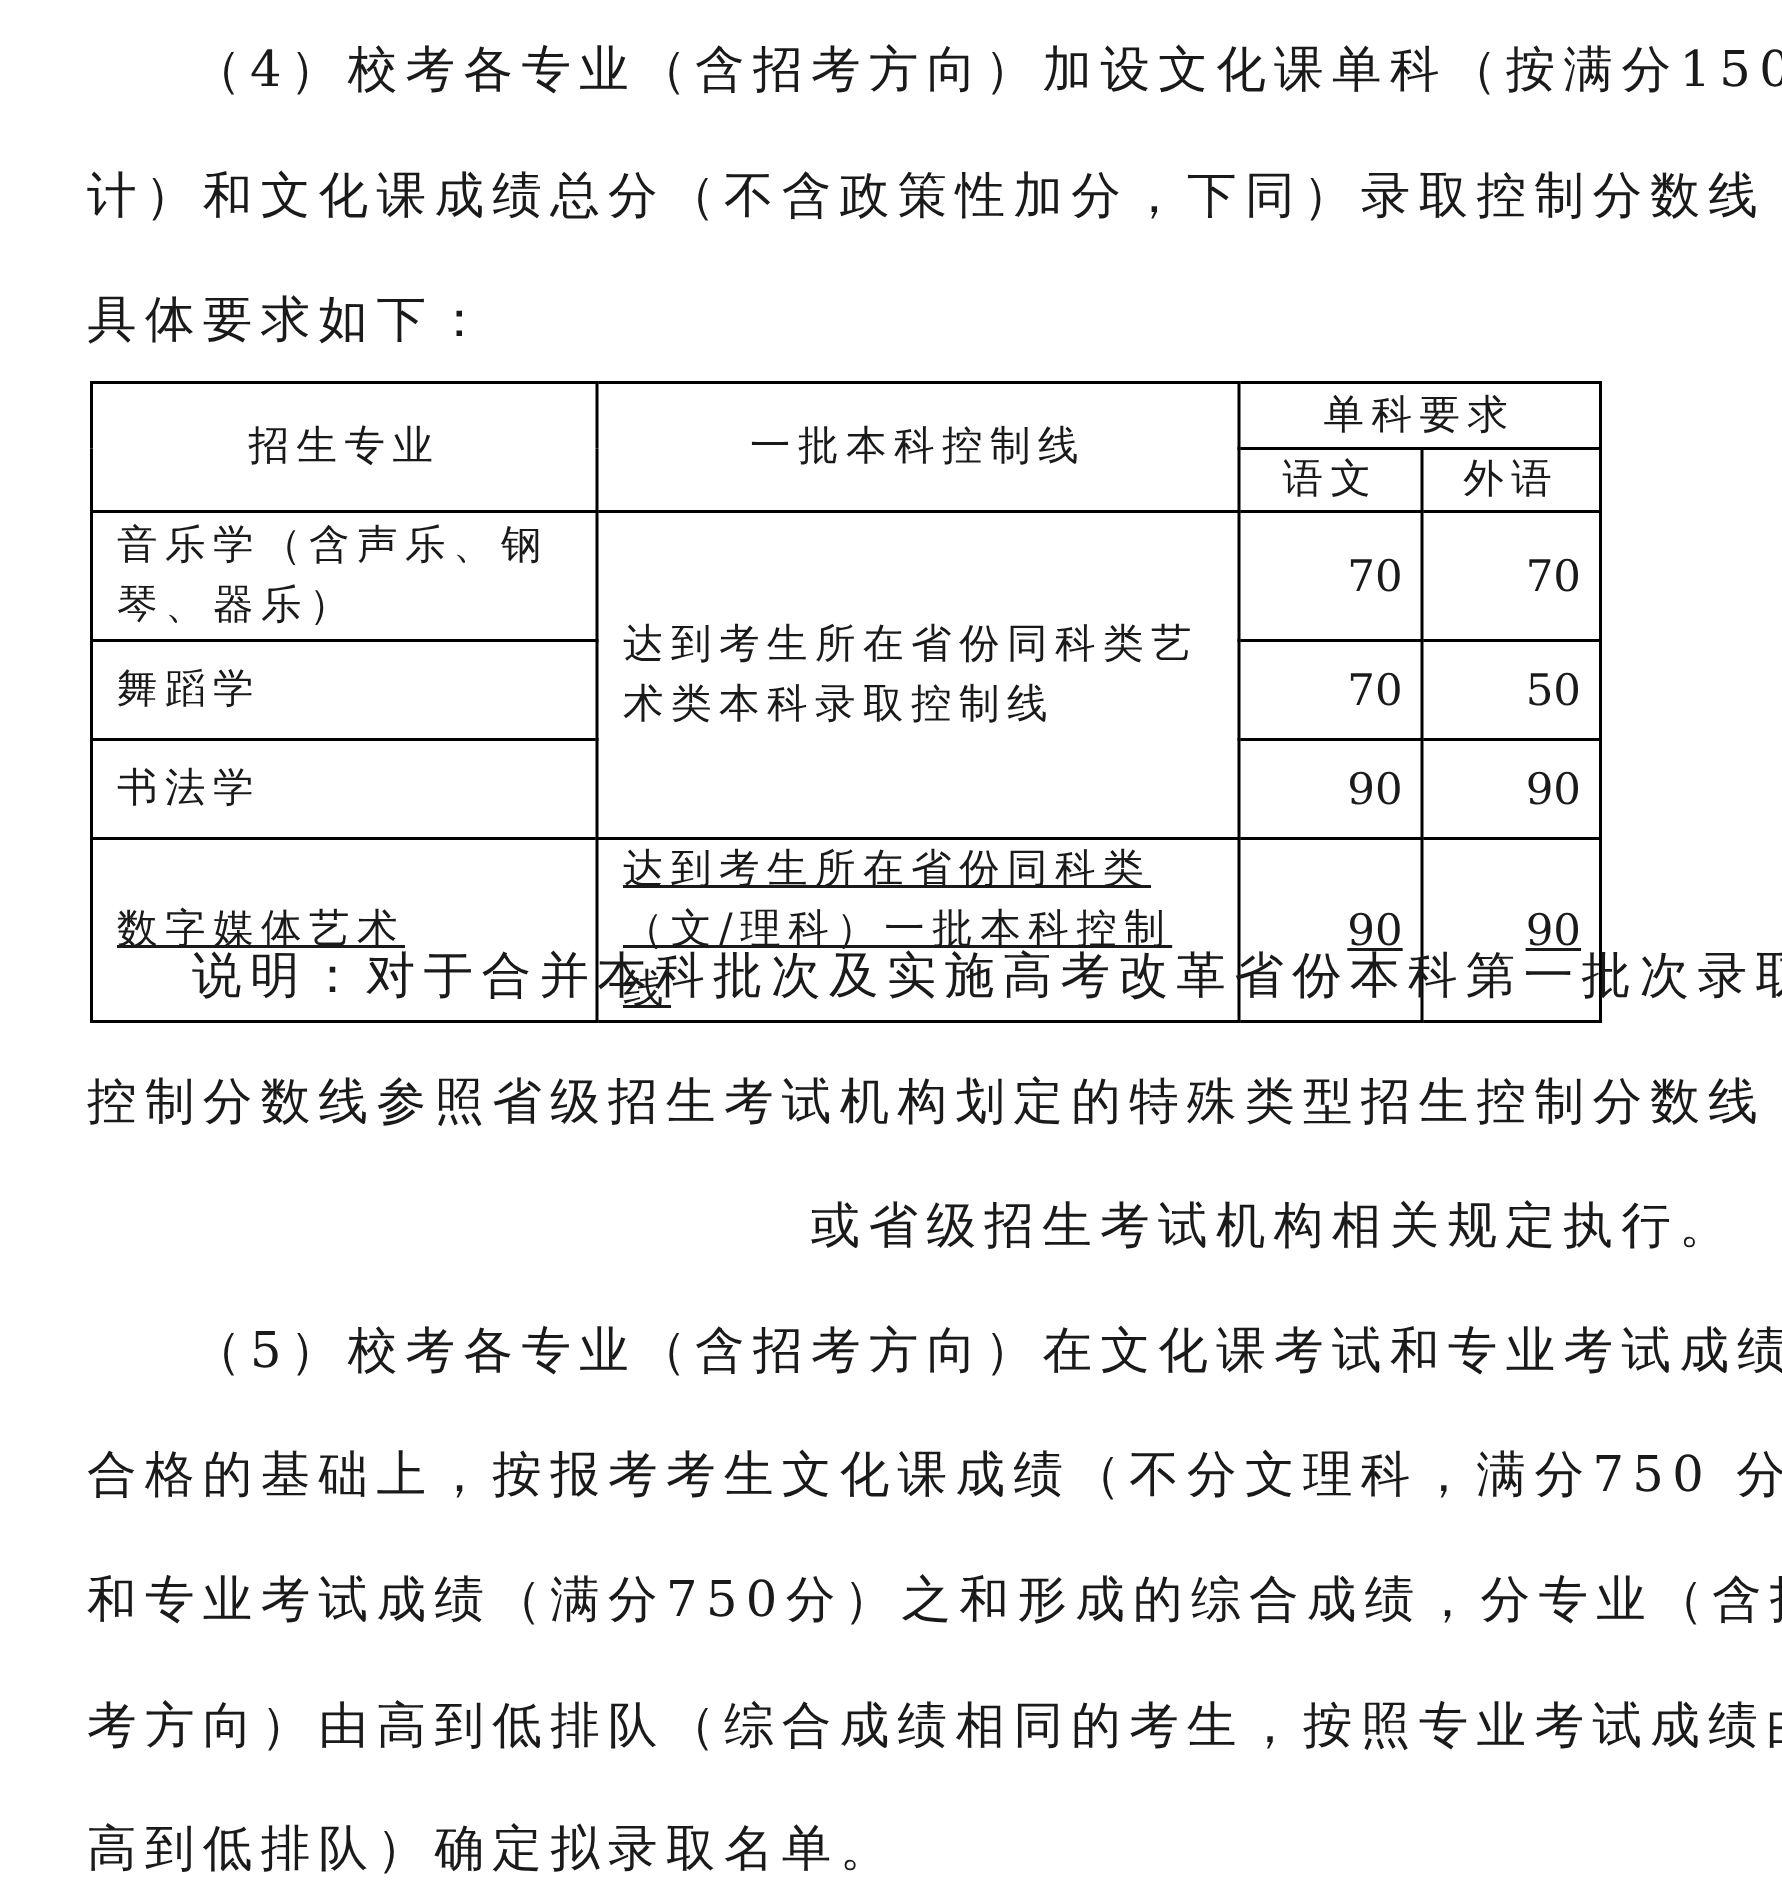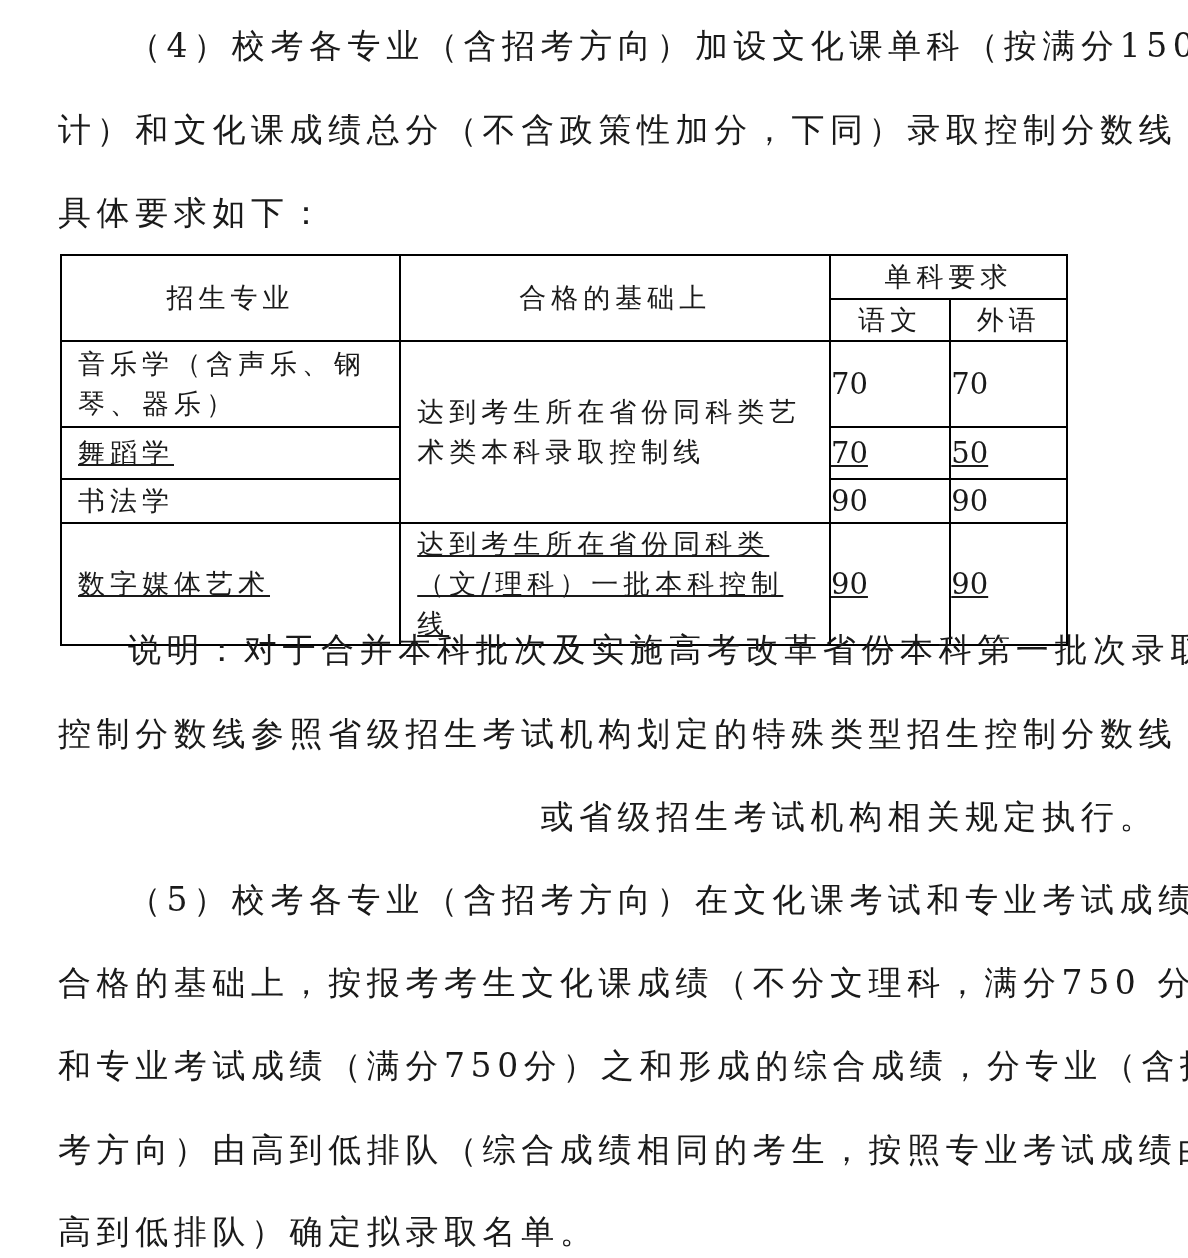--- a/index.html
+++ b/index.html
@@ -22,21 +22,21 @@
       border-collapse: collapse;
       font-size: 27px; letter-spacing: 5px;
     }
     table.req td {
       border: 2px solid #000;
       padding: 0 0 0 16px;
       vertical-align: middle;
       line-height: 40px;
     }
     table.req td.center { text-align: center; padding: 0; }
-    table.req td.num { text-align: left; padding: 0; font-size: 29px; letter-spacing: 0; }
+    table.req td.num { text-align: right; padding: 12px; font-size: 29px; letter-spacing: 0; }
     col.c1 { width: 370px; }
     col.c2 { width: 468px; }
     col.c3 { width: 130px; }
     col.c4 { width: 126px; }
   </style>
 </head>
 <body>
 
 <div>
   <div class="line indent justify" style="top:26px;">（4）校考各专业（含招考方向）加设文化课单科（按满分150 分</div>
@@ -47,34 +47,34 @@
 <table class="req">
   <colgroup>
       <col class="c1">
       <col class="c2">
       <col class="c3">
       <col class="c4">
     </colgroup>
   <tbody>
       <tr style="height:44px;">
     <td class="center" rowspan="2">招生专业</td>
-    <td class="center" rowspan="2">合格的基础上</td>
+    <td class="center" rowspan="2">一批本科控制线</td>
     <td class="center" colspan="2">单科要求</td>
   </tr>
   <tr style="height:42px;">
     <td class="center">语文</td>
     <td class="center">外语</td>
   </tr>
   <tr style="height:86px;">
     <td style="white-space:normal;">音乐学（含声乐、钢琴、器乐）</td>
     <td rowspan="3" style="padding-right:8px;">达到考生所在省份同科类艺术类本科录取控制线</td>
     <td class="num">70</td>
     <td class="num">70</td>
   </tr>
-  <tr style="height:52px;text-decoration:underline;">
+  <tr style="height:52px;">
     <td>舞蹈学</td>
     <td class="num">70</td>
     <td class="num">50</td>
   </tr>
   <tr style="height:44px;">
     <td>书法学</td>
     <td class="num">90</td>
     <td class="num">90</td>
   </tr>
   <tr style="height:84px;text-decoration:underline;">

